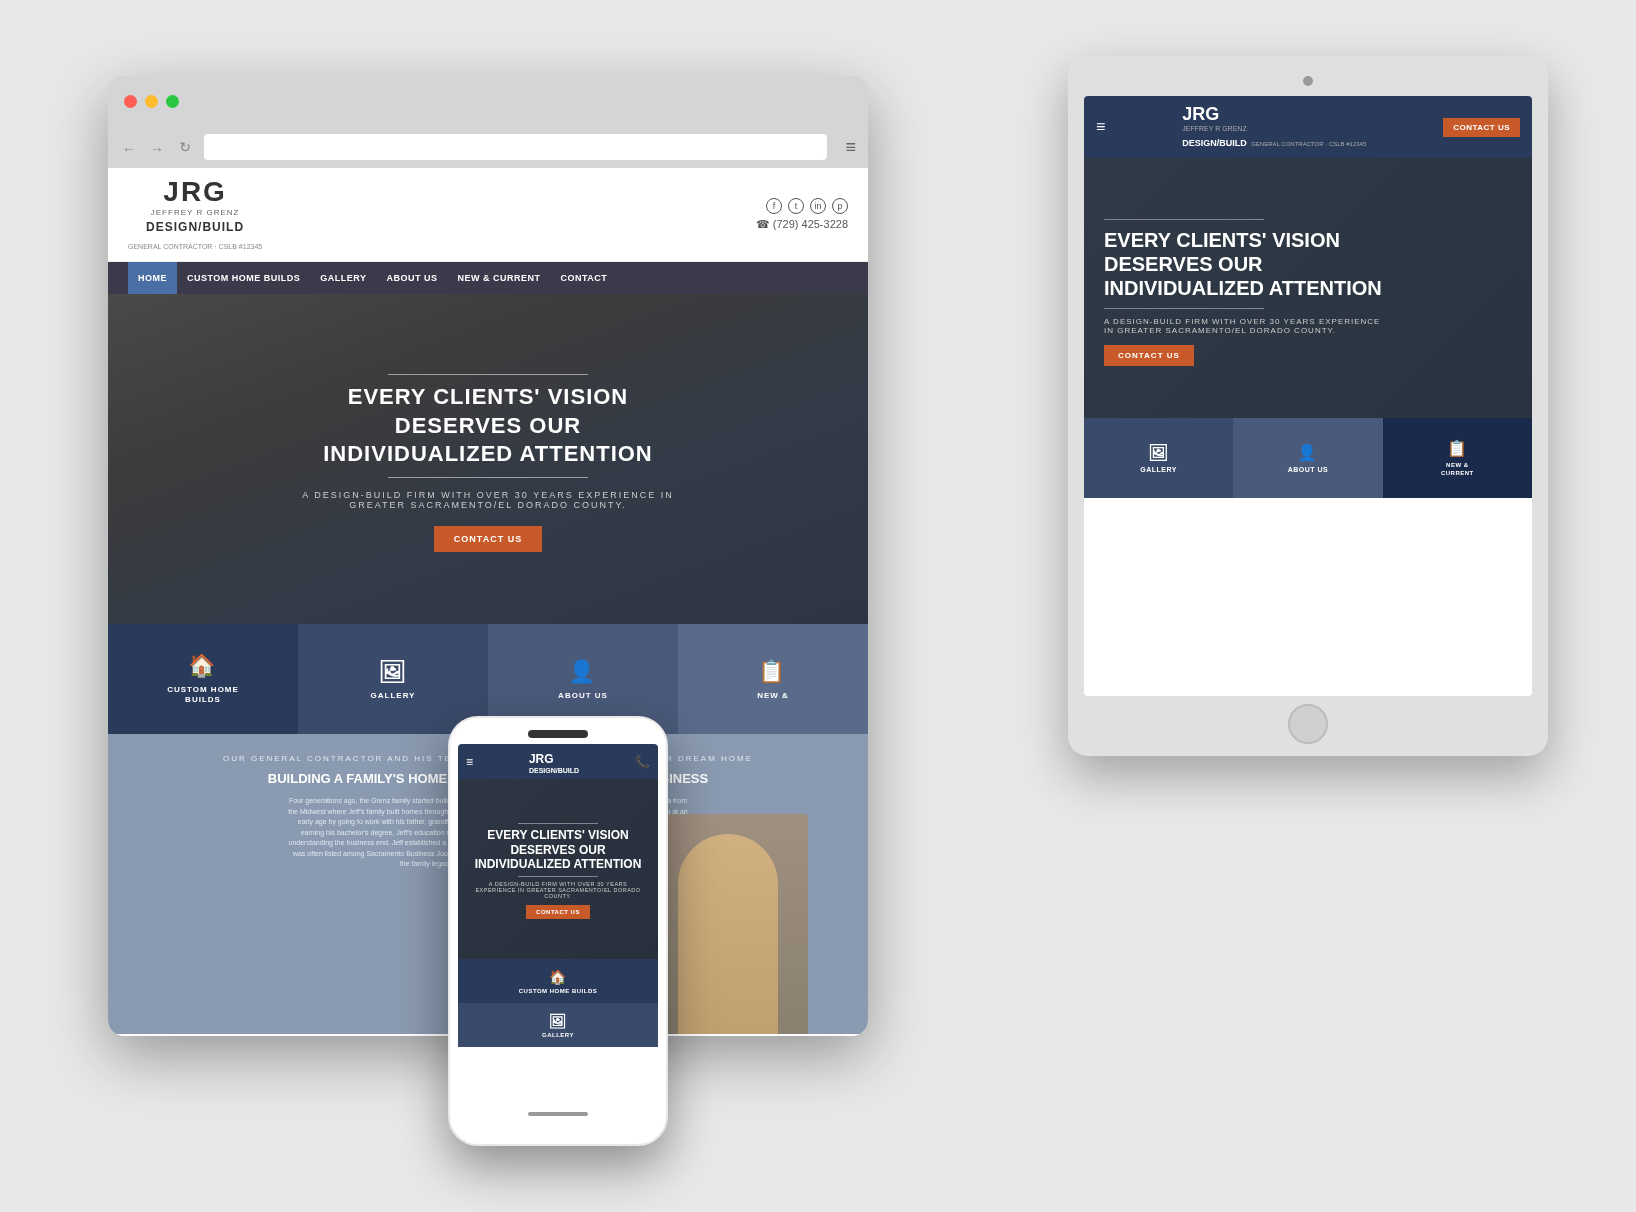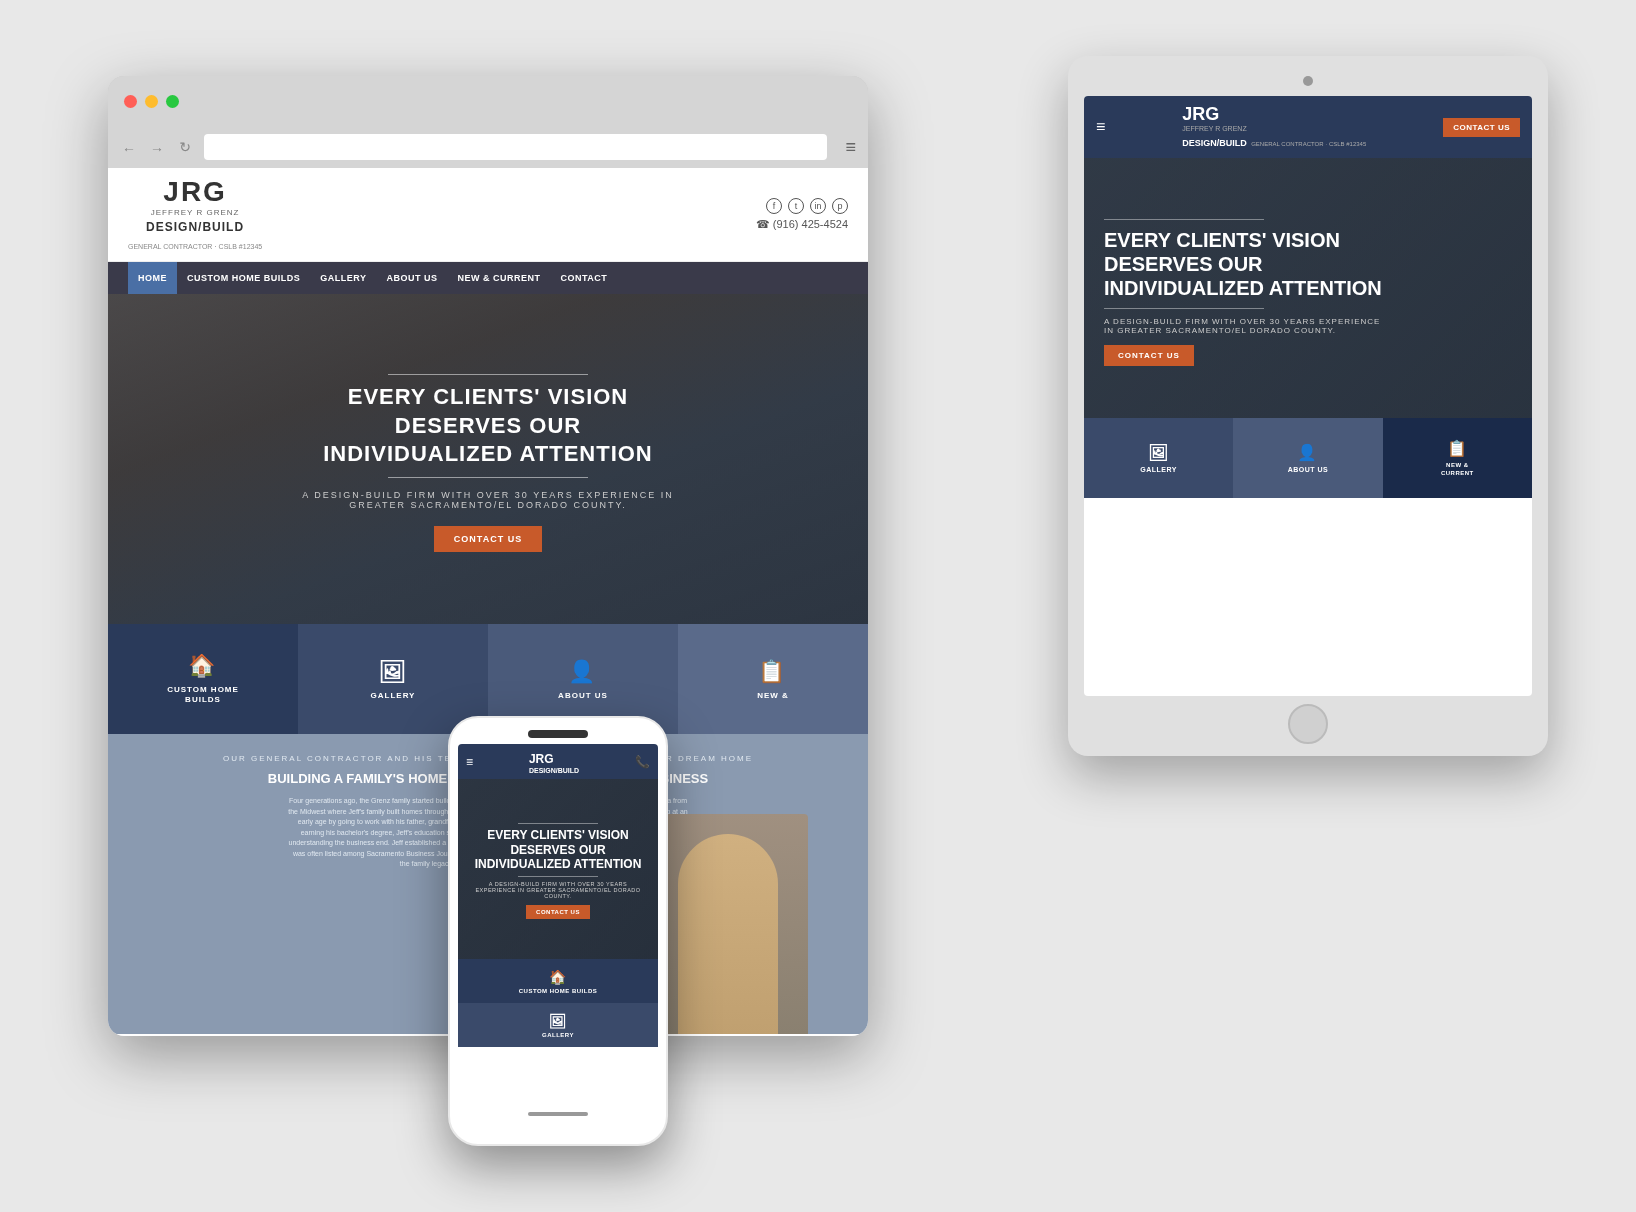--- a/index.html
+++ b/index.html
@@ -606,21 +606,21 @@
           <span class="logo-design">DESIGN/BUILD</span><br>
           <span class="logo-contractor">GENERAL CONTRACTOR · CSLB #12345</span>
         </div>
         <div class="header-right">
           <div class="social-icons">
             <div class="social-icon">f</div>
             <div class="social-icon">t</div>
             <div class="social-icon">in</div>
             <div class="social-icon">p</div>
           </div>
-          <div class="phone">☎ (916) 425-4524</div>
+          <div class="phone">☎ (729) 425-3228</div>
         </div>
       </div>
 
       <div class="site-nav">
         <div class="nav-item active">HOME</div>
         <div class="nav-item">CUSTOM HOME BUILDS</div>
         <div class="nav-item">GALLERY</div>
         <div class="nav-item">ABOUT US</div>
         <div class="nav-item">NEW &amp; CURRENT</div>
         <div class="nav-item">CONTACT</div>

